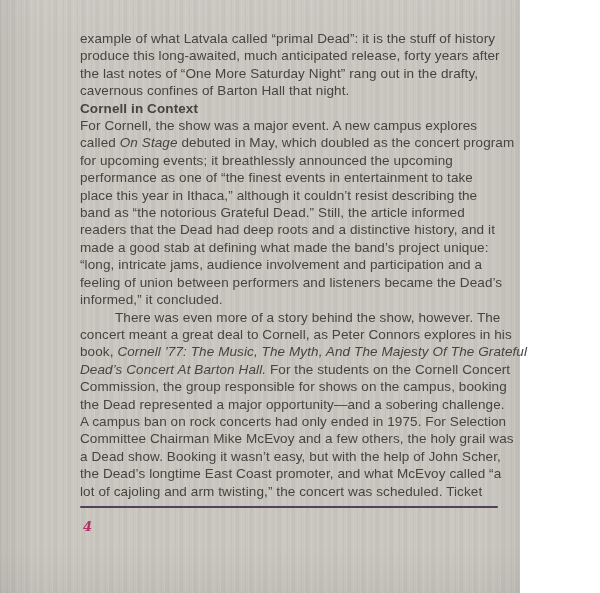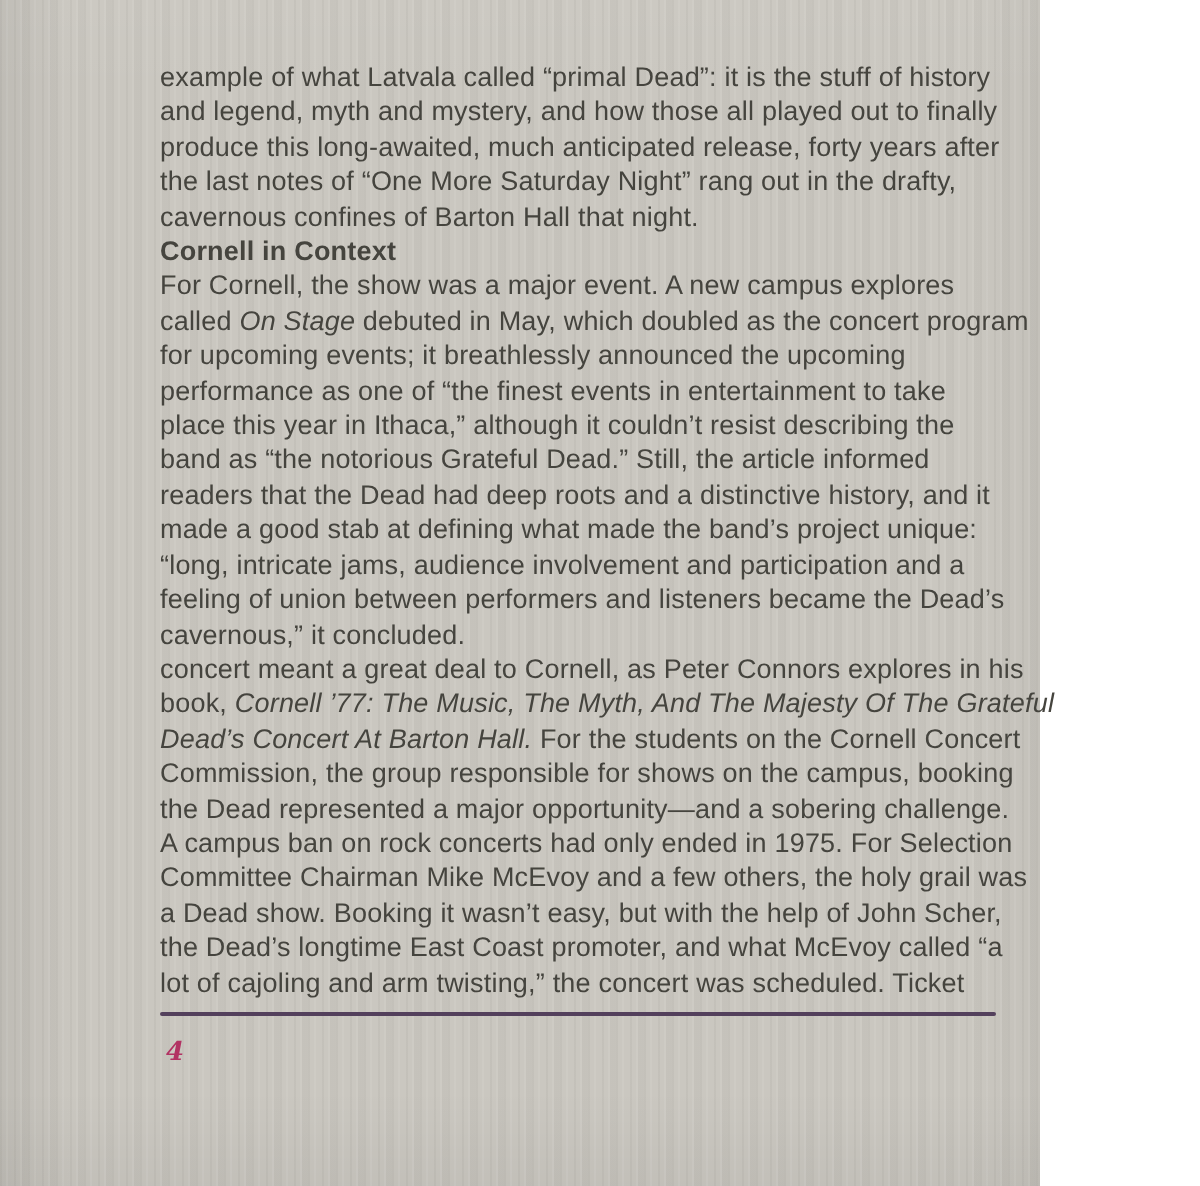--- a/index.html
+++ b/index.html
@@ -69,43 +69,43 @@
   }
 </style>
 </head>
 <body>
 
 <div class="page">
   <div class="text-block">
 
     <div class="para">
         <div class="line"><span>example of what Latvala called “primal Dead”: it is the stuff of history</span></div>
-        <div class="line"><span>and legend, myth and mystery, and how those all played out to finally</span></div>
         <div class="line"><span>produce this long-awaited, much anticipated release, forty years after</span></div>
         <div class="line"><span>the last notes of “One More Saturday Night” rang out in the drafty,</span></div>
         <div class="line"><span>cavernous confines of Barton Hall that night.</span></div>
       </div>
 
     <div class="section-heading">Cornell in Context</div>
 
     <div class="para">
         <div class="line"><span>For Cornell, the show was a major event. A new campus explores</span></div>
         <div class="line"><span>called </span><em>On Stage</em><span> debuted in May, which doubled as the concert program</span></div>
         <div class="line"><span>for upcoming events; it breathlessly announced the upcoming</span></div>
         <div class="line"><span>performance as one of “the finest events in entertainment to take</span></div>
         <div class="line"><span>place this year in Ithaca,” although it couldn’t resist describing the</span></div>
         <div class="line"><span>band as “the notorious Grateful Dead.” Still, the article informed</span></div>
         <div class="line"><span>readers that the Dead had deep roots and a distinctive history, and it</span></div>
         <div class="line"><span>made a good stab at defining what made the band’s project unique:</span></div>
         <div class="line"><span>“long, intricate jams, audience involvement and participation and a</span></div>
         <div class="line"><span>feeling of union between performers and listeners became the Dead’s</span></div>
-        <div class="line"><span>cavernous,” it concluded.</span></div>
+        <div class="line"><span>informed,” it concluded.</span></div>
       </div>
 
     <div class="para">
+        <div class="line indent"><span>There was even more of a story behind the show, however. The</span></div>
         <div class="line"><span>concert meant a great deal to Cornell, as Peter Connors explores in his</span></div>
         <div class="line"><span>book, </span><em>Cornell ’77: The Music, The Myth, And The Majesty Of The Grateful</em></div>
         <div class="line"><em>Dead’s Concert At Barton Hall.</em><span> For the students on the Cornell Concert</span></div>
         <div class="line"><span>Commission, the group responsible for shows on the campus, booking</span></div>
         <div class="line"><span>the Dead represented a major opportunity—and a sobering challenge.</span></div>
         <div class="line"><span>A campus ban on rock concerts had only ended in 1975. For Selection</span></div>
         <div class="line"><span>Committee Chairman Mike McEvoy and a few others, the holy grail was</span></div>
         <div class="line"><span>a Dead show. Booking it wasn’t easy, but with the help of John Scher,</span></div>
         <div class="line"><span>the Dead’s longtime East Coast promoter, and what McEvoy called “a</span></div>
         <div class="line"><span>lot of cajoling and arm twisting,” the concert was scheduled. Ticket</span></div>

